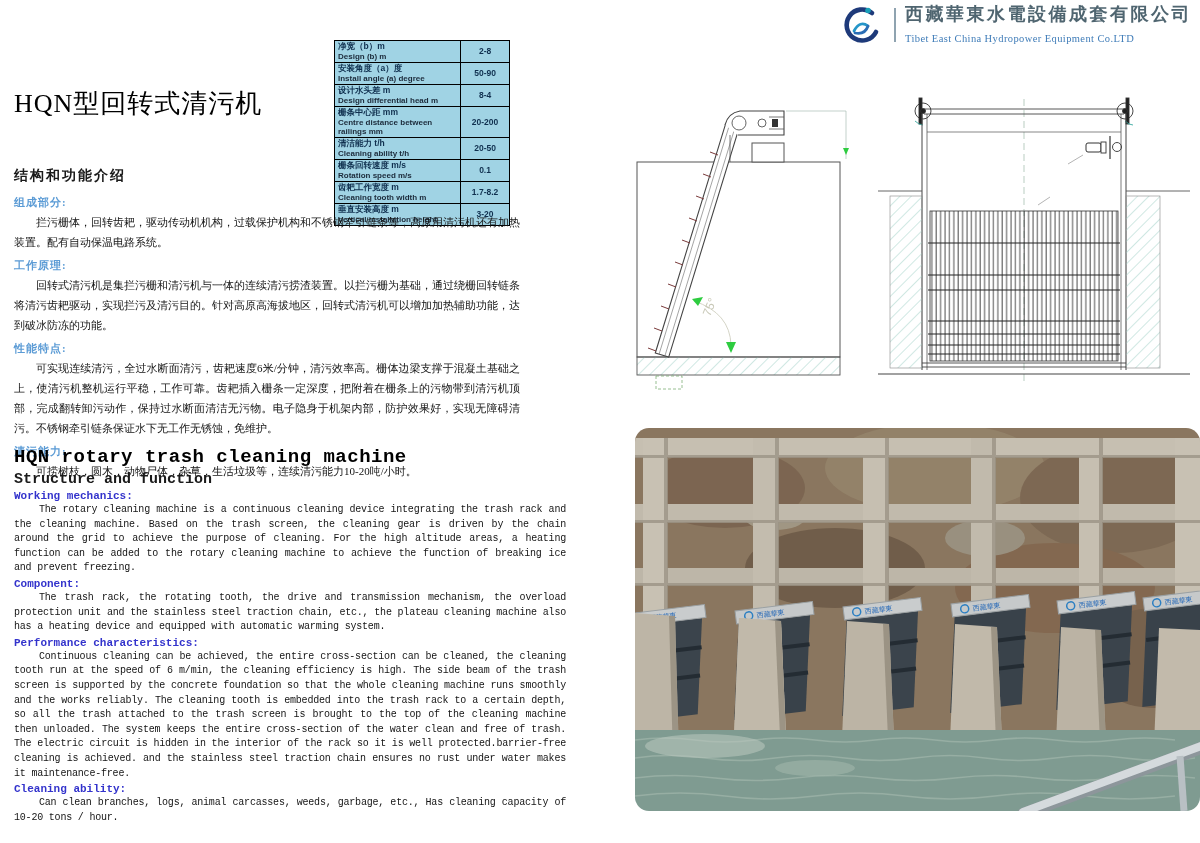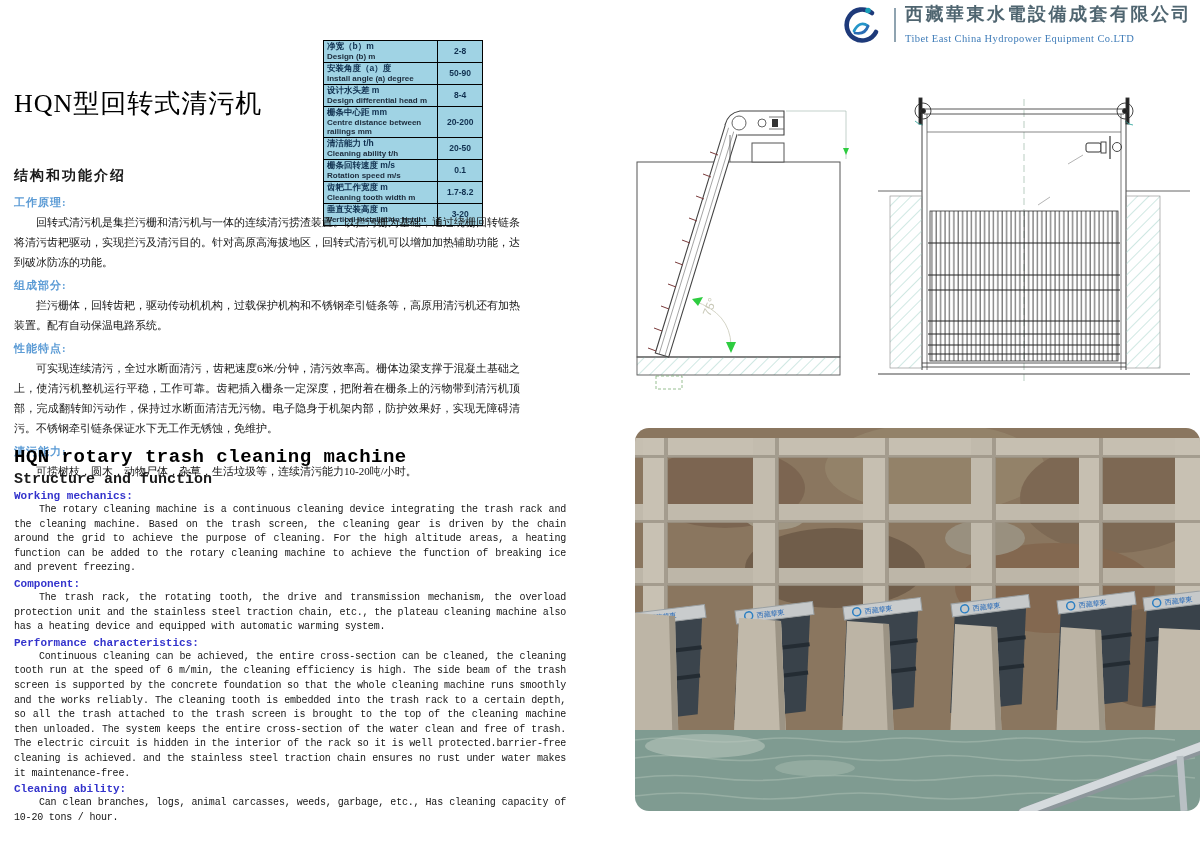--- a/index.html
+++ b/index.html
@@ -8,21 +8,21 @@
 
   
   .brand{position:absolute;top:5px;right:8px;display:flex;align-items:center;gap:9px;}
   .brand .logo{width:44px;height:40px;}
   .brand .divider{width:2px;height:34px;background:#8fa3b0;}
   .brand .names{display:flex;flex-direction:column;line-height:1.1;}
   .brand .zh{font-size:18px;font-weight:700;letter-spacing:2.5px;color:#4f6570;}
   .brand .en{font-size:10.5px;color:#3f7cb8;letter-spacing:0.4px;margin-top:8px;}
 
   
-  .spec{position:absolute;left:323px;top:40px;width:160px;border-collapse:collapse;
+  .spec{position:absolute;left:334px;top:40px;width:176px;border-collapse:collapse;
         background:#a0d3e4;font-family:"Liberation Sans","DejaVu Sans",sans-serif;}
   .spec td{border:1px solid #000;padding:1px 3px;vertical-align:middle;}
   .spec .nm{width:142px;}
   .spec .nm .zh{font-size:8.5px;font-weight:700;color:#10304f;line-height:1.15;}
   .spec .nm .en{font-size:8px;font-weight:700;color:#1b2a3a;line-height:1.15;}
   .spec .val{width:50px;text-align:center;font-size:8.5px;font-weight:700;color:#10304f;}
 
   
   .zh-col{position:absolute;left:14px;top:86px;width:506px;}
   .zh-col h1{margin:0;font-size:26px;font-weight:500;letter-spacing:1px;color:#000;}
@@ -123,26 +123,26 @@
         <td class="val">3-20</td>
       </tr>
     </tbody>
   </table>
 
   <div class="zh-col">
     <h1>HQN型回转式清污机</h1>
     <h2>结构和功能介绍</h2>
 
     <div class="zh-block">
+      <div class="lbl">组成部分:</div>
+      <p class="body">拦污栅体，回转齿耙，驱动传动机机构，过载保护机构和不锈钢牵引链条等，高原用清污机还有加热装置。配有自动保温电路系统。</p>
+    </div>
+    <div class="zh-block">
       <div class="lbl">工作原理:</div>
       <p class="body">回转式清污机是集拦污栅和清污机与一体的连续清污捞渣装置。以拦污栅为基础，通过绕栅回转链条将清污齿耙驱动，实现拦污及清污目的。针对高原高海拔地区，回转式清污机可以增加加热辅助功能，达到破冰防冻的功能。</p>
-    </div>
-    <div class="zh-block">
-      <div class="lbl">组成部分:</div>
-      <p class="body">拦污栅体，回转齿耙，驱动传动机机构，过载保护机构和不锈钢牵引链条等，高原用清污机还有加热装置。配有自动保温电路系统。</p>
     </div>
     <div class="zh-block">
       <div class="lbl">性能特点:</div>
       <p class="body">可实现连续清污，全过水断面清污，齿耙速度6米/分钟，清污效率高。栅体边梁支撑于混凝土基础之上，使清污机整机运行平稳，工作可靠。齿耙插入栅条一定深度，把附着在栅条上的污物带到清污机顶部，完成翻转卸污动作，保持过水断面清洁无污物。电子隐身于机架内部，防护效果好，实现无障碍清污。不锈钢牵引链条保证水下无工作无锈蚀，免维护。</p>
     </div>
     <div class="zh-block">
       <div class="lbl">清污能力:</div>
       <p class="body">可捞树枝，圆木，动物尸体，杂草，生活垃圾等，连续清污能力10-20吨/小时。</p>
     </div>
   </div>

